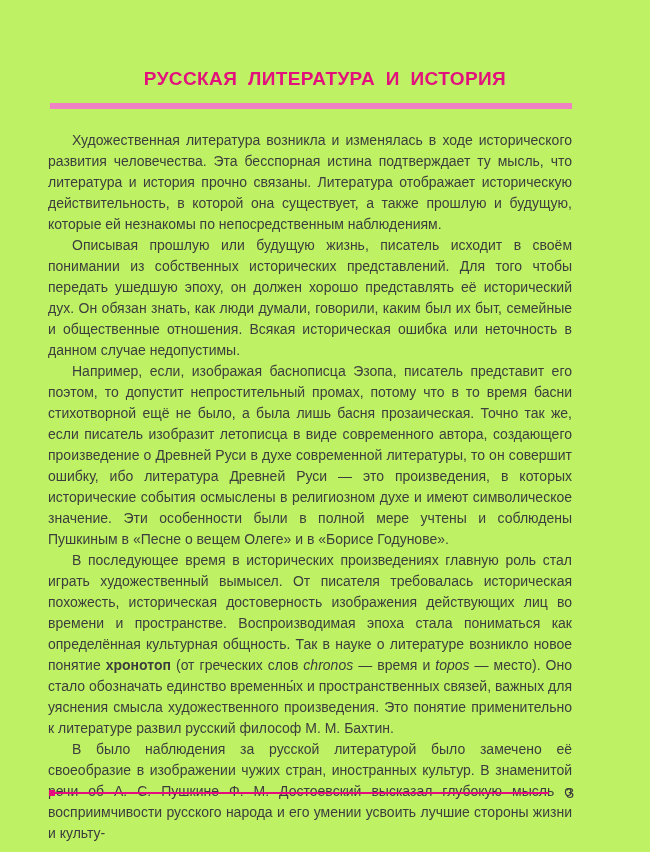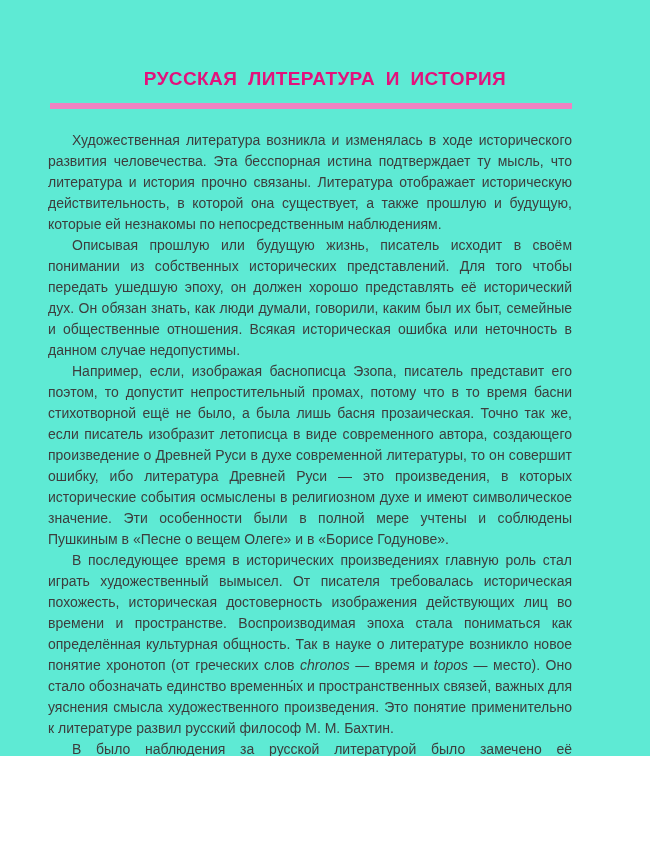--- a/index.html
+++ b/index.html
@@ -3,22 +3,22 @@
 <meta charset="utf-8">
 <style>
   html, body {
     margin: 0;
     padding: 0;
     background: #ffffff;
   }
   .page {
     position: relative;
     width: 650px;
-    height: 756px;
-    background: #5eead4;
+    height: 852px;
+    background: #bef264;
     overflow: hidden;
     font-family: "Liberation Sans", "DejaVu Sans", sans-serif;
   }
   .chapter-title {
     margin: 0;
     padding: 68px 40px 0 40px;
     text-align: center;
     font-size: 19px;
     font-weight: bold;
     letter-spacing: 0.4px;
@@ -36,21 +36,21 @@
     text-align: justify;
     font-size: 14px;
     line-height: 21px;
     color: var(--body-text, #3d3d3d);
   }
   .body-text p {
     margin: 0;
     padding: 0;
     text-indent: 24px;
   }
-  .body-text b { font-weight: normal; }
+  .body-text b { font-weight: bold; }
   .body-text i { }
   .footer-rule {
     position: absolute;
     left: 50px;
     top: 792px;
     width: 499px;
     height: 2px;
     background: var(--footer-rule, #e60c7e);
   }
   .footer-cap {

